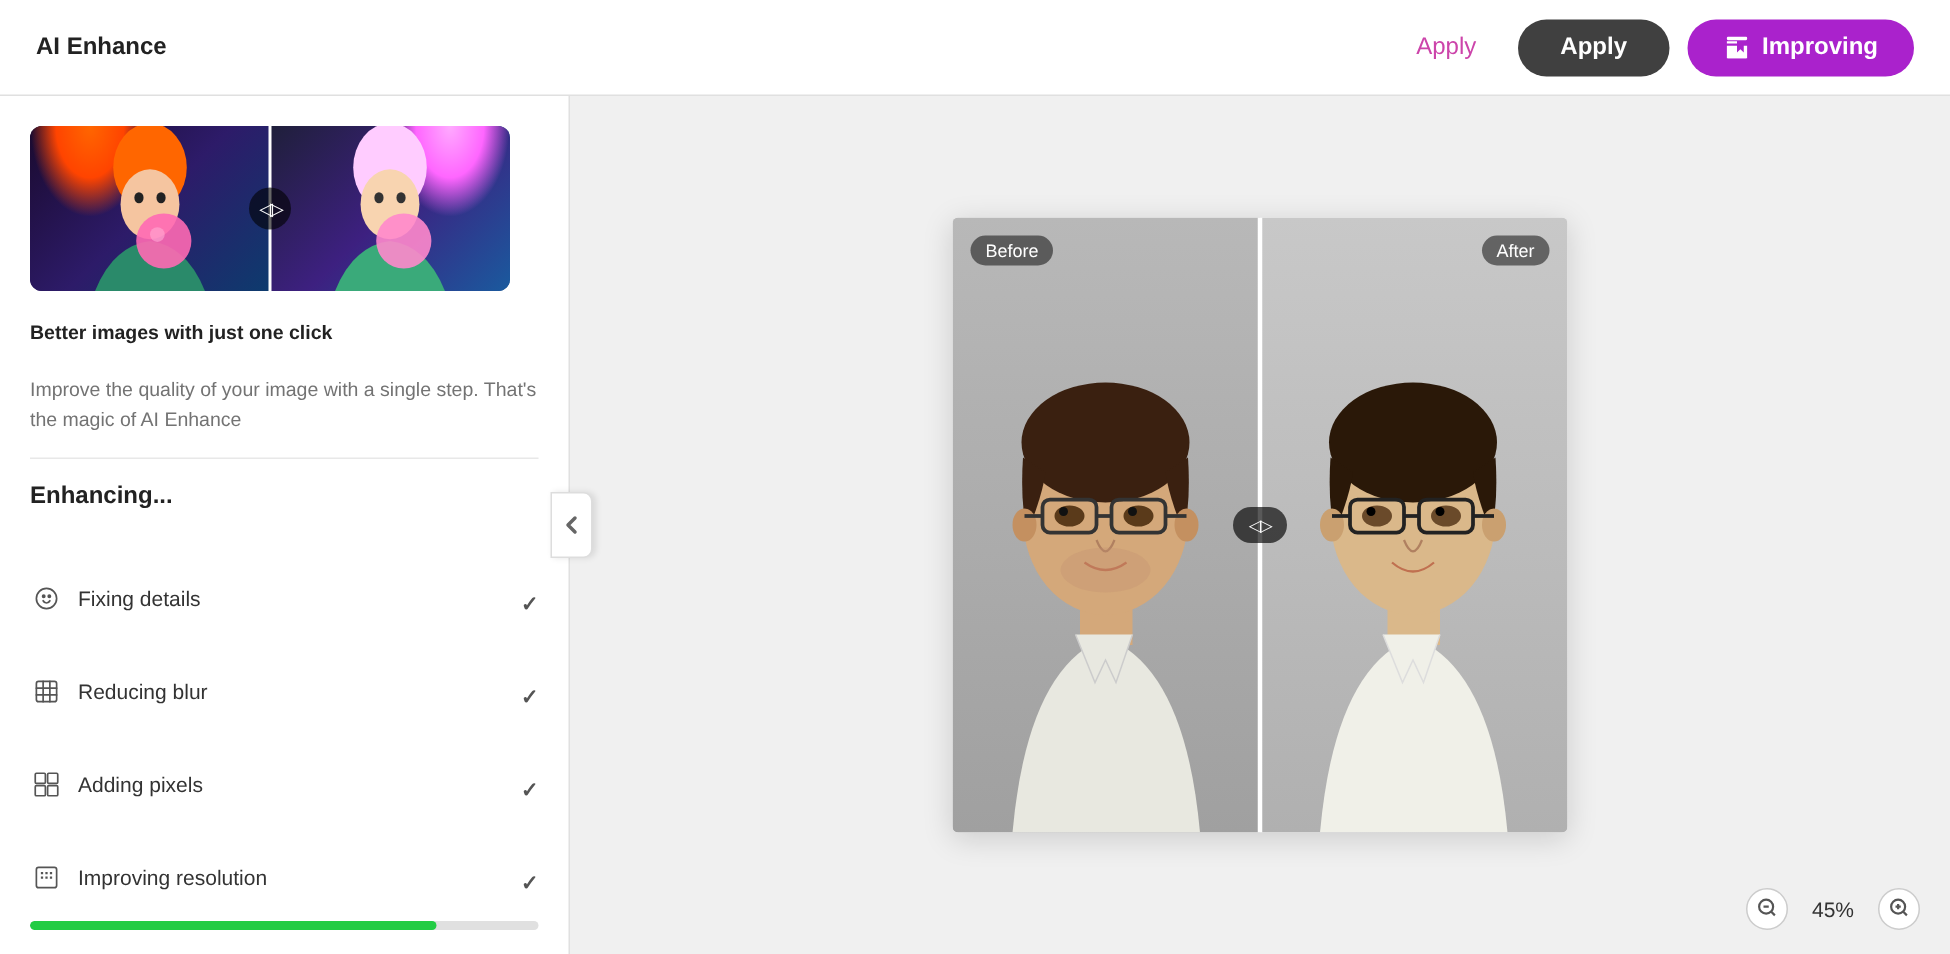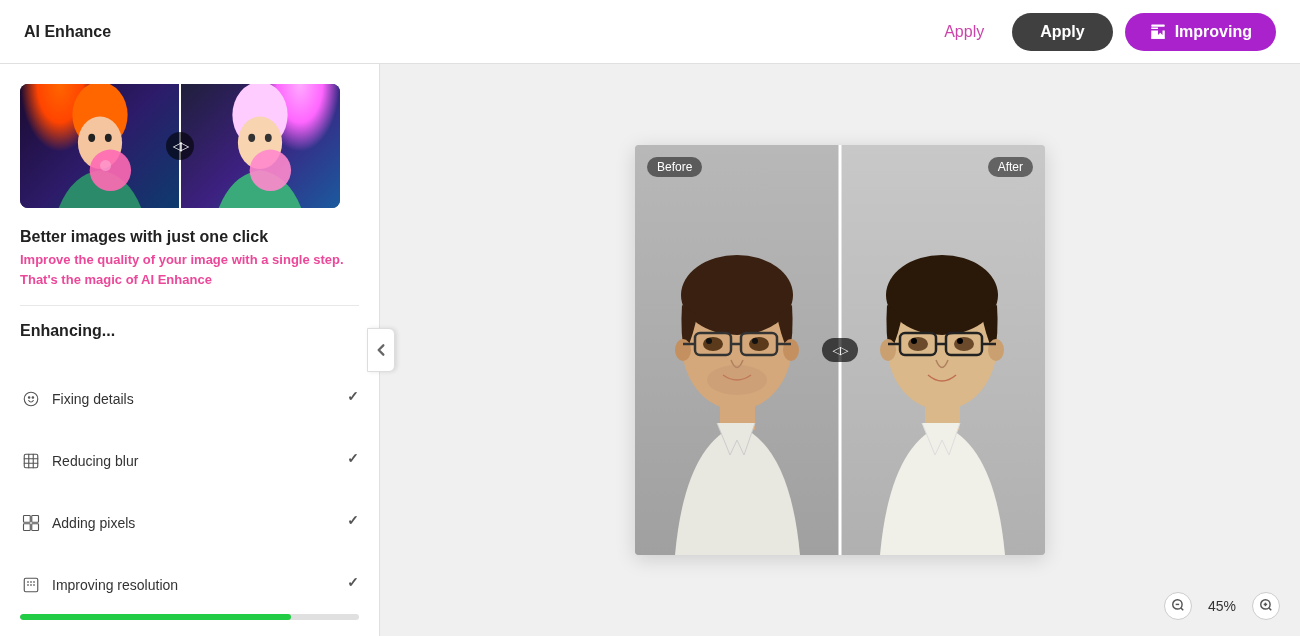--- a/index.html
+++ b/index.html
@@ -149,31 +149,30 @@
       justify-content: center;
       cursor: ew-resize;
     }
     .preview-handle-arrows {
       color: white;
       font-size: 12px;
       letter-spacing: -2px;
     }
 
     .panel-heading {
-      font-size: 16px;
+      font-size: 13px;
       font-weight: 700;
       color: #222;
-      margin-bottom: 4px;
+      margin-bottom: 21px;
     }
     .panel-description {
       font-size: 13px;
-      color: #ec4899;
+      color: #737373;
       line-height: 1.5;
       margin-bottom: 16px;
-      font-weight: bold;
     }
 
     .divider {
       height: 1px;
       background: #e8e8e8;
       margin-bottom: 16px;
     }
 
     .enhancing-title {
       font-size: 16px;
@@ -184,21 +183,21 @@
 
     .enhance-steps {
       display: flex;
       flex-direction: column;
       gap: 12px;
       margin-bottom: 20px;
     }
 
     .enhance-step {
       display: flex;
-      align-items: flex-start;
+      align-items: flex-end;
       justify-content: space-between;
       margin-top: 28px;
     }
 
     .step-left {
       display: flex;
       align-items: center;
       gap: 10px;
     }
 

